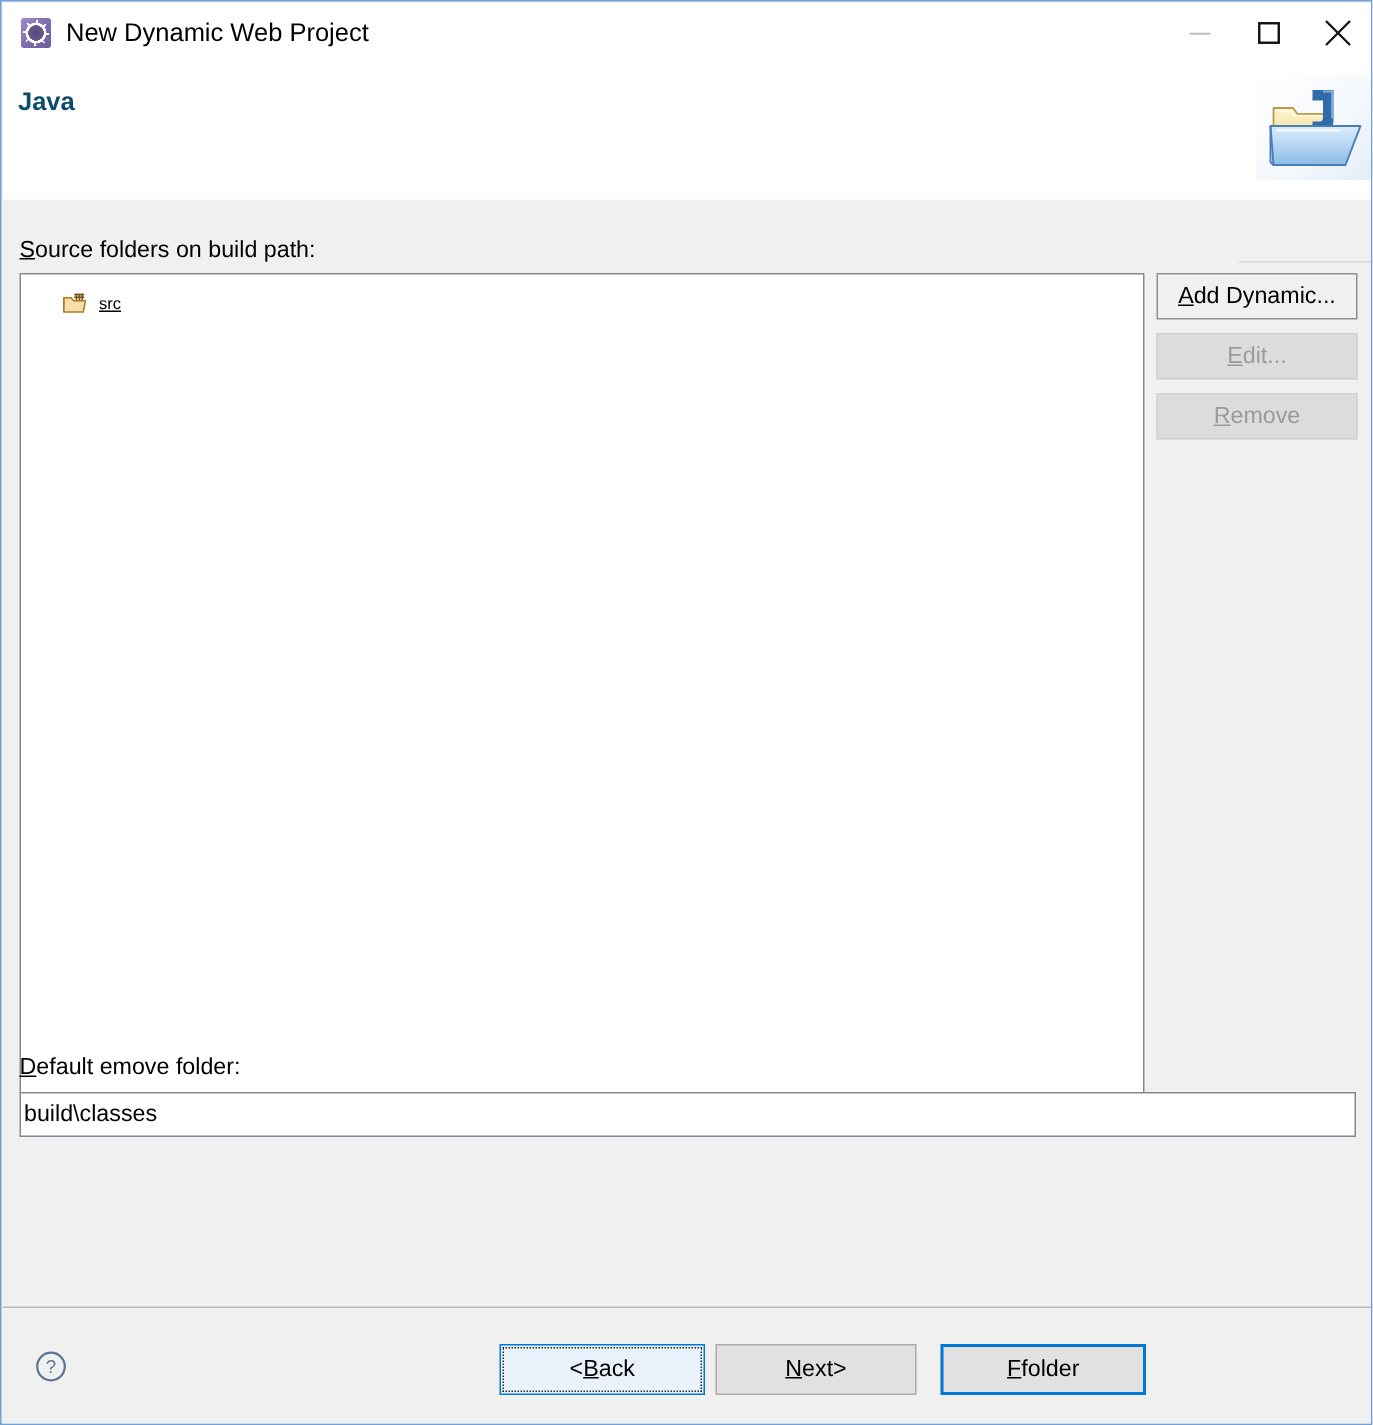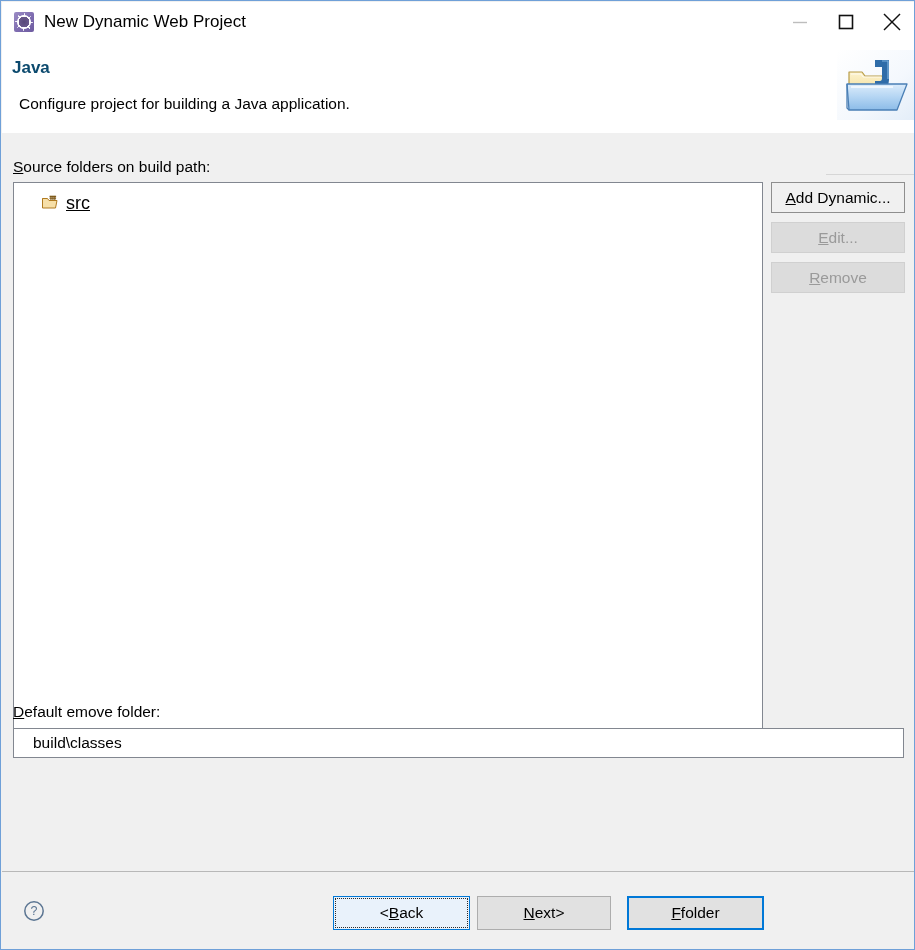--- a/index.html
+++ b/index.html
@@ -152,21 +152,21 @@
     border: 1px solid #828790;
     box-sizing: border-box;
     overflow: hidden;
   }
   .list-item {
     display: flex;
     align-items: center;
     height: 24px;
     margin-top: 8px;
     padding-left: 27px;
-    font-size: 18px;
+    font-size: 11px;
     color: #000;
     text-decoration: underline;
   }
   .src-icon {
     width: 18px; height: 16px;
     margin-right: 7px;
     flex: none;
   }
 
   .side-buttons {
@@ -202,21 +202,21 @@
 
   .textfield {
     position: absolute;
     left: 11px; top: 594px;
     width: 891px; height: 30px;
     box-sizing: border-box;
     background: #ffffff;
     border: 1px solid #828790;
     display: flex;
     align-items: center;
-    padding-left: 19px;
+    padding-left: 2px;
     font-size: 15.5px;
     color: #000;
   }
 
   
   .footer-sep {
     position: absolute;
     left: 1px; top: 870px;
     width: 913px; height: 1px;
     background: #b8b8b8;
@@ -290,21 +290,20 @@
         <svg width="26" height="26" viewBox="0 0 26 26" aria-hidden="true">
           <line x1="5" y1="5" x2="21" y2="21" stroke="#111111" stroke-width="1.5"></line>
           <line x1="21" y1="5" x2="5" y2="21" stroke="#111111" stroke-width="1.5"></line>
         </svg>
       </div>
     </div>
   </div>
 
   <div class="header">
     <div class="header-title">Java</div>
-    <div class="header-desc">Configure project for building a Java application.</div>
 
     <div class="banner-icon">
       <svg width="78" height="70" viewBox="0 0 78 70" aria-hidden="true">
         <defs>
           <linearGradient id="bgg" x1="0" y1="0" x2="1" y2="1">
             <stop offset="0%" stop-color="#ffffff"></stop>
             <stop offset="60%" stop-color="#f4f8fd"></stop>
             <stop offset="100%" stop-color="#e3edf8"></stop>
           </linearGradient>
           <linearGradient id="yel" x1="0" y1="0" x2="0" y2="1">

